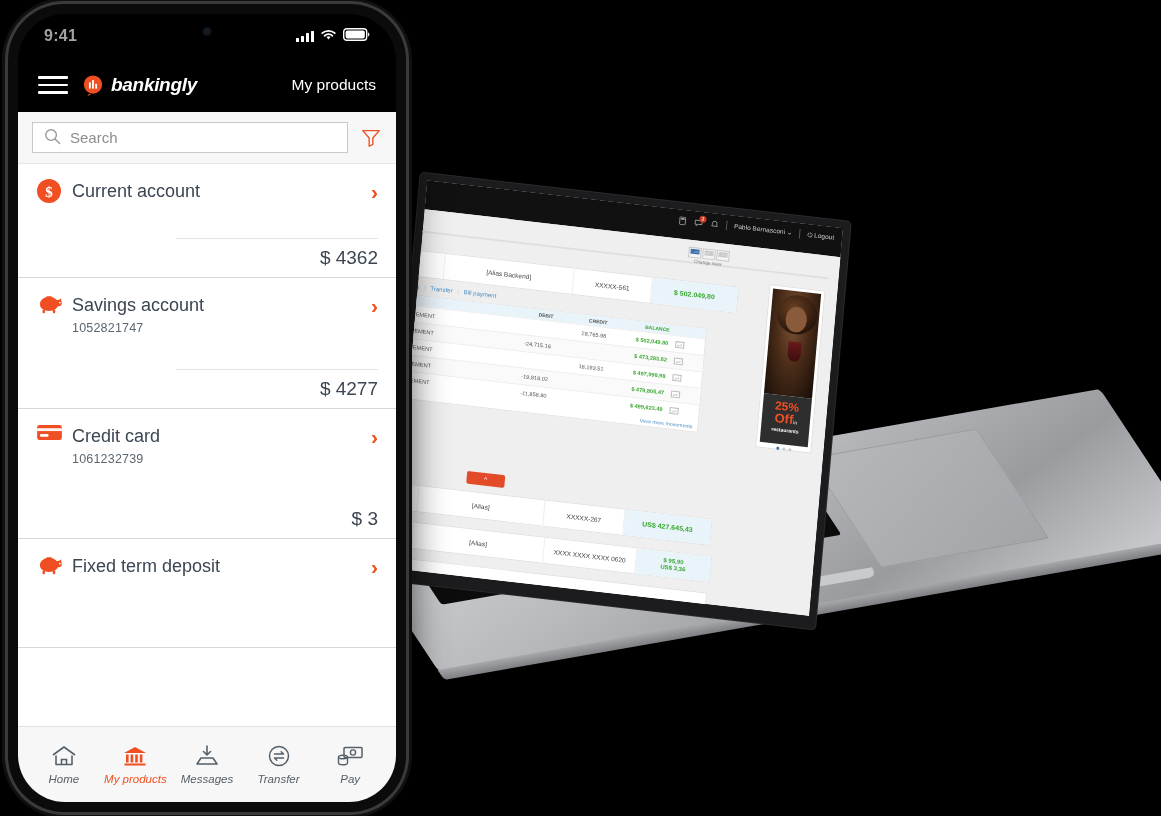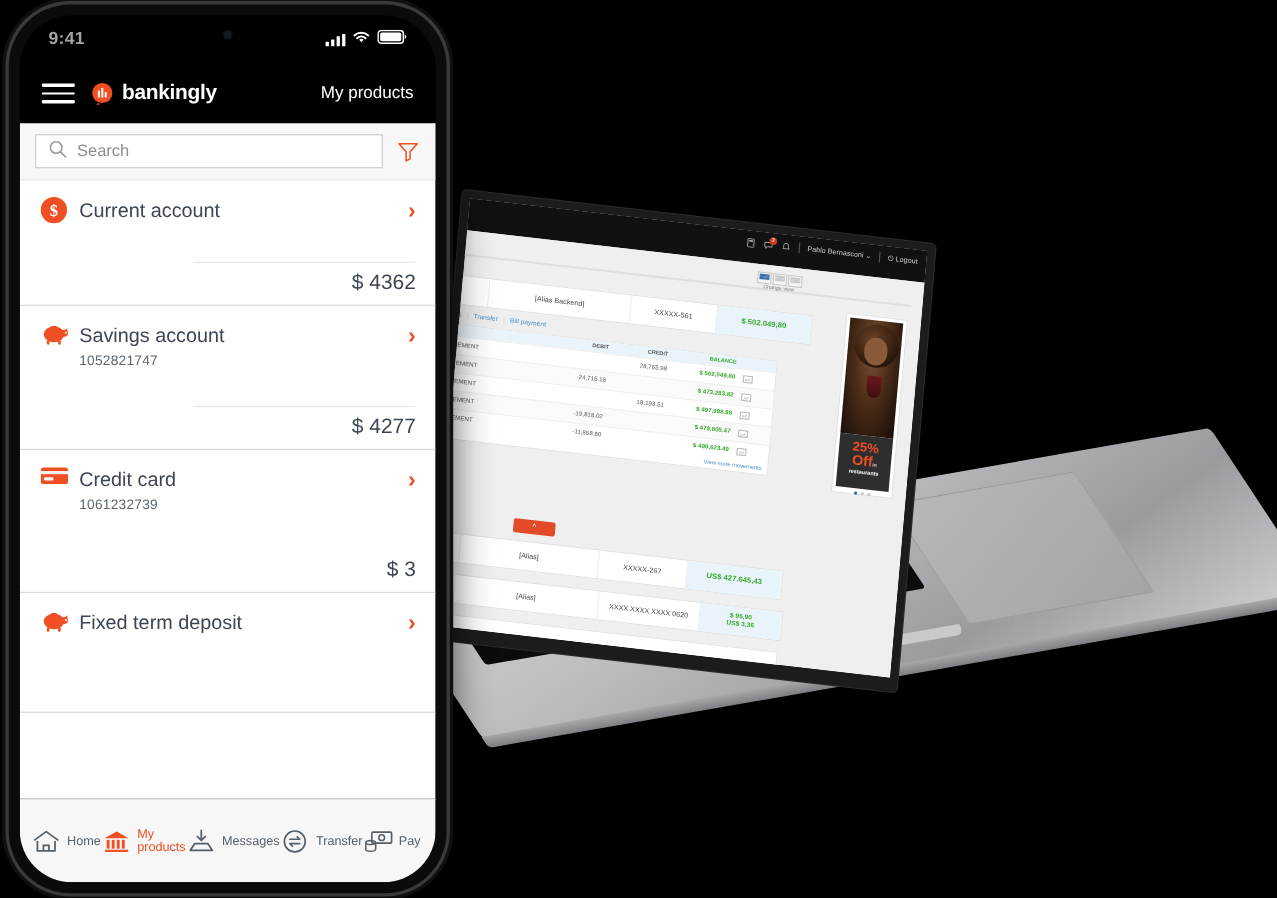--- a/index.html
+++ b/index.html
@@ -137,21 +137,21 @@
       display:flex; align-items:center; justify-content:space-between; padding:0 26px; z-index:4; }
   .clock { font-size:16px; font-weight:bold; letter-spacing:.3px; }
   .st-right { display:flex; align-items:center; gap:6px; }
   .bars { display:flex; align-items:flex-end; gap:2px; height:11px; }
   .bars i { width:3px; background:#fff; border-radius:.5px; display:block; }
 
   .appbar { position:absolute; left:0; top:44px; right:0; height:54px; background:#000;
       display:flex; align-items:center; padding:0 20px; z-index:4; }
   .burger { width:30px; display:flex; flex-direction:column; gap:5px; }
   .burger i { height:2.5px; background:#fff; display:block; border-radius:1px; }
-  .logo { display:flex; align-items:center; gap:7px; margin-left:14px; }
+  .logo { display:flex; align-items:center; gap:7px; margin-left:14px;font-style:italic; }
   .logo-mark { width:22px; height:22px; position:relative; }
   .logo-txt { color:#fff; font-size:19px; font-weight:bold; letter-spacing:-.3px; }
   .myprod { margin-left:auto; color:#fff; font-size:15.5px; }
 
   .appbody { position:absolute; left:0; top:98px; right:0; bottom:76px; background:#fff;
      overflow:hidden; }
   .searchbar { height:52px; background:#f7f7f7; border-bottom:1px solid #e6e6e6;
      display:flex; align-items:center; padding:0 14px; gap:12px; }
   .searchbox { flex:1; height:31px; background:#fff; border:1px solid #c9c9c9;
      display:flex; align-items:center; gap:9px; padding:0 11px; }
@@ -164,21 +164,21 @@
   .acct-name { font-size:18px; color:#3b4652; }
   .chev { margin-left:auto; color:#f04e23; font-size:21px; font-weight:bold; line-height:1; }
   .acct-num { font-size:12.5px; color:#5b6670; margin:3px 0 0 36px; letter-spacing:.2px; }
   .acct-vals { margin-top:34px; }
   .acct-val { display:flex; justify-content:flex-end; font-size:19px; color:#3b4652;
       padding:8px 0; border-top:1px solid #e4e4e4; margin-left:140px; }
   .acct-val.noline { border-top:none; }
 
   .tabbar { position:absolute; left:0; right:0; bottom:0; height:76px; background:#f7f7f7;
       border-top:1px solid #e0e0e0; display:flex; align-items:center; padding:0 10px; }
-  .tab { flex:1; display:flex; flex-direction:row; align-items:center; gap:5px; }
+  .tab { flex:1; display:flex; flex-direction:column; align-items:center; gap:5px;font-style:italic; }
   .tab .ti { width:28px; height:24px; }
   .tab span { font-size:11.5px; color:#55606a; }
   .tab.active span { color:#f04e23; }
 </style>
 </head>
 <body>
 
 <div id="stage">
 
   <div id="laptop">

